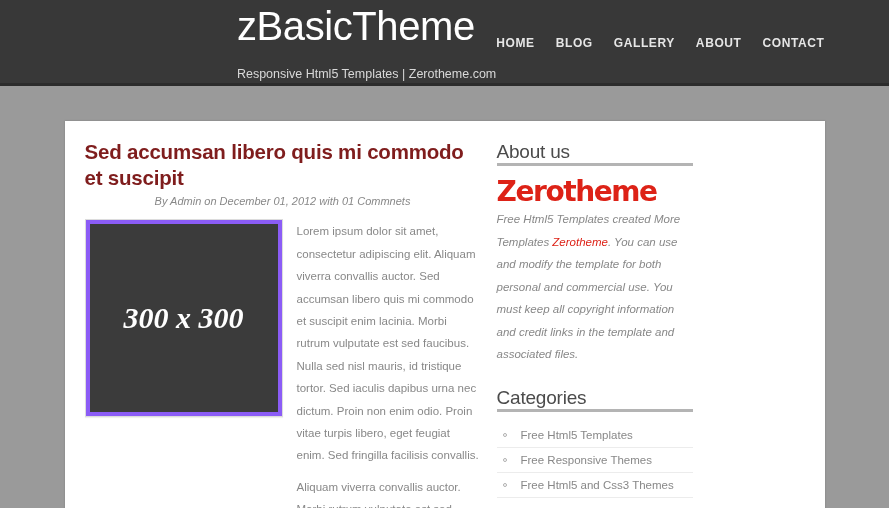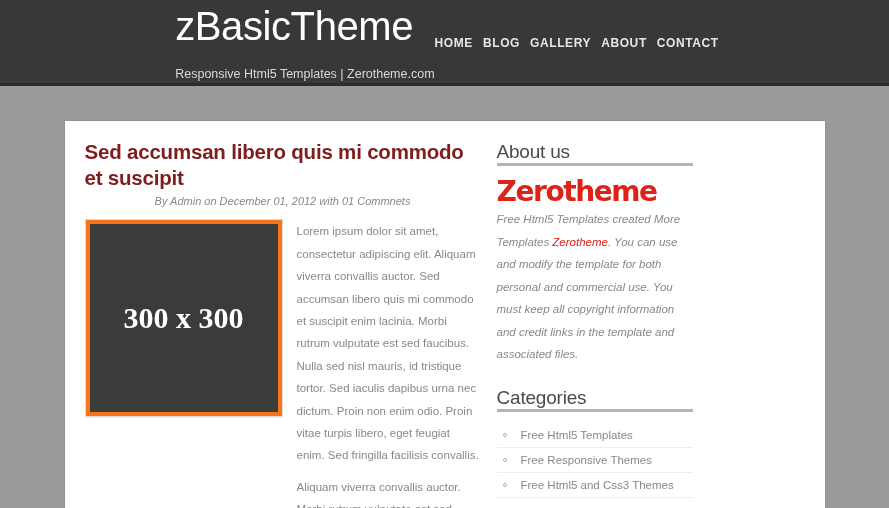--- a/index.html
+++ b/index.html
@@ -24,39 +24,39 @@
     position: relative;
     border-bottom: 3px solid #2c2c2c;
   }
   .header-inner {
     width: 760px;
     margin: 0 auto;
     padding-left: 5px;
     height: 83px;
     display: flex;
     align-items: center;
-    justify-content: center;
+    justify-content: flex-end;
   }
   .brand { padding-top: 4px; }
   .brand-title {
     font-size: 40px;
     font-weight: normal;
     color: #ffffff;
     line-height: 1.05;
     letter-spacing: -0.4px;
   }
   .brand-tagline {
     font-size: 12.5px;
     color: #d8d8d8;
     margin-top: 20px;
     line-height: 1.2;
   }
   .main-nav {
     display: flex;
-    gap: 10px;
+    gap: 21px;
     padding-top: 3px;
   }
   .nav-link {
     color: #e6e6e6;
     font-size: 12px;
     font-weight: bold;
     letter-spacing: 0.6px;
     text-decoration: none;
     cursor: pointer;
   }
@@ -98,24 +98,25 @@
     margin-bottom: 12px;
     text-align: center;
   }
   .post-body {
     display: flex;
     gap: 14px;
     align-items: flex-start;
   }
   .thumb-frame {
     border: 1px solid #dcdcdc;
-    background: #f97316;
+    background: #8b5cf6;
     padding: 4px;
     flex: none;
     box-shadow: 0 1px 1px rgba(0,0,0,0.06);
+    font-style: italic;
   }
   .thumb-box {
     width: 188px;
     height: 188px;
     background: #3b3b3b;
     color: #fff;
     display: flex;
     align-items: center;
     justify-content: center;
     font-family: "Liberation Serif", serif;

